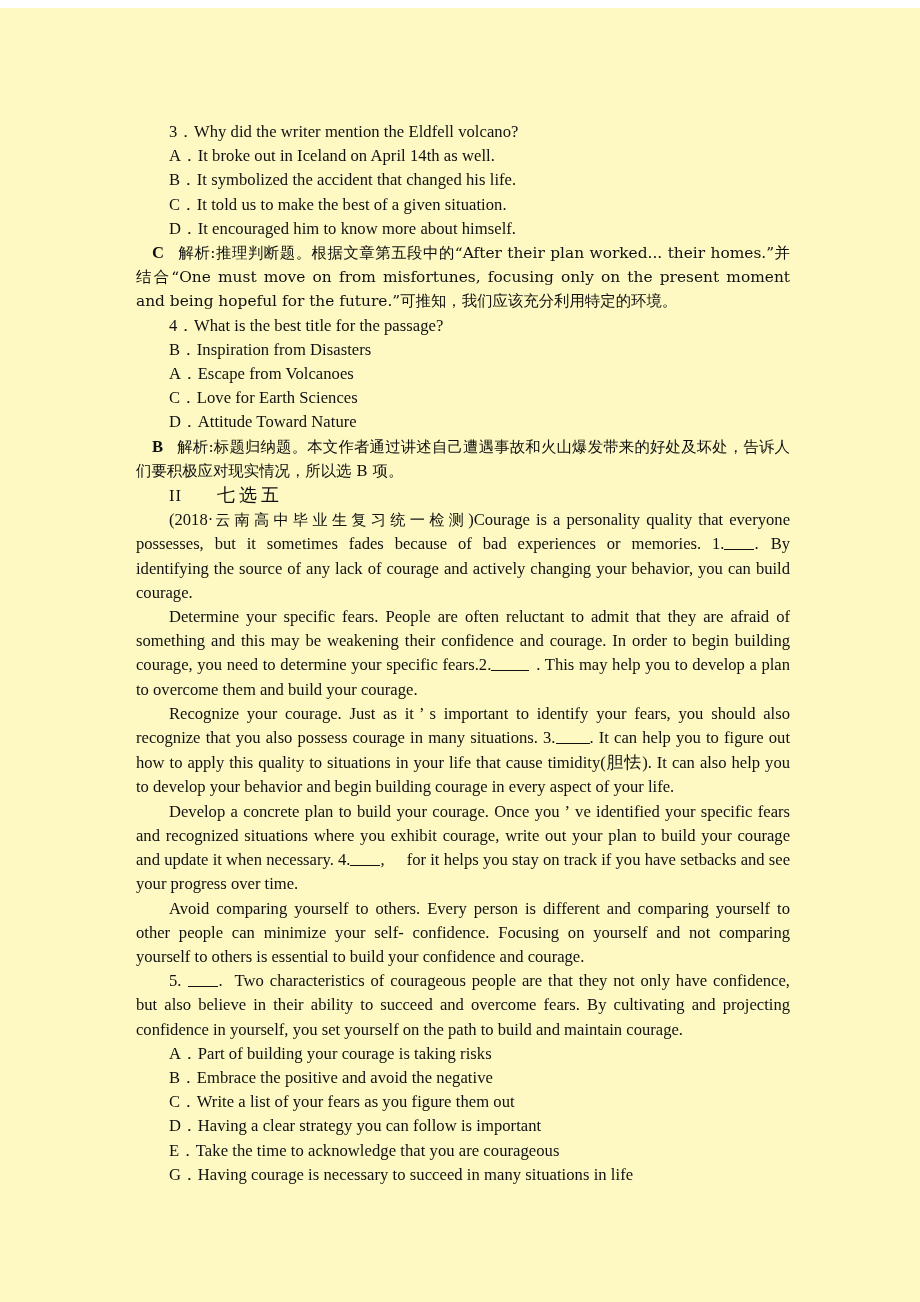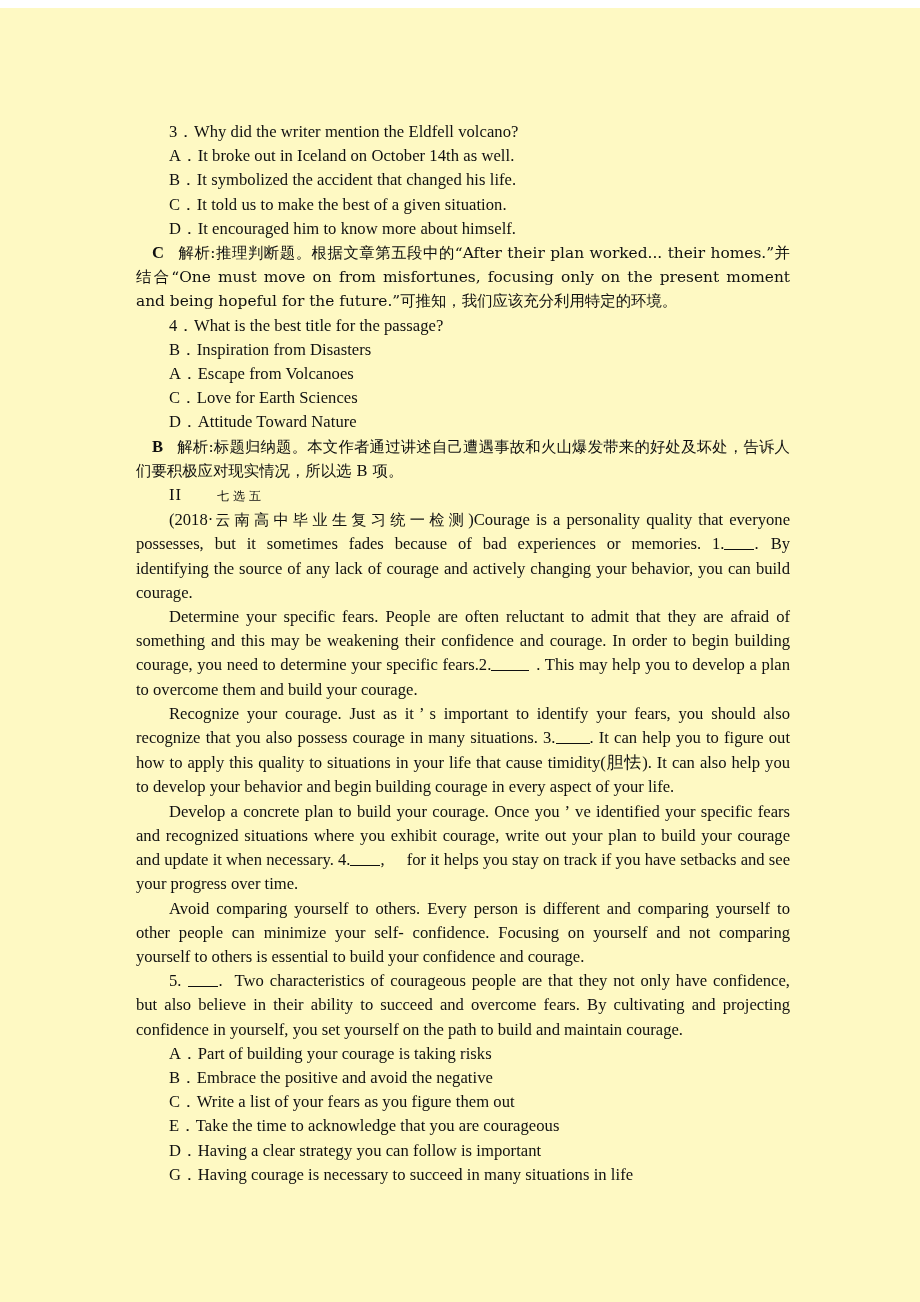--- a/index.html
+++ b/index.html
@@ -97,21 +97,21 @@
     padding-left: 33px;
     white-space: nowrap;
   }
   .roman {
     display: inline-block;
     min-width: 48px;
     letter-spacing: 1px;
   }
   .section-title {
     font-family: "DejaVu Sans", "Liberation Sans", sans-serif;
-    font-size: 12px;
+    font-size: 18px;
     letter-spacing: 4px;
   }
 
   
   .src-cn {
     font-family: "DejaVu Sans", "Liberation Sans", sans-serif;
     font-size: 15.2px;
     letter-spacing: 2.4px;
   }
 
@@ -140,21 +140,21 @@
 <body>
 
 <div class="page">
   <div class="content">
 
     <div class="line indent-line">
       <span class="marker">3．</span><span>Why did the writer mention the Eldfell volcano?</span>
     </div>
 
     <div class="line indent-line">
-      <span class="marker">A．</span><span>It broke out in Iceland on October 14th as well.</span>
+      <span class="marker">A．</span><span>It broke out in Iceland on April 14th as well.</span>
     </div>
     <div class="line indent-line">
       <span class="marker">B．</span><span>It symbolized the accident that changed his life.</span>
     </div>
     <div class="line indent-line">
       <span class="marker">C．</span><span>It told us to make the best of a given situation.</span>
     </div>
     <div class="line indent-line">
       <span class="marker">D．</span><span>It encouraged him to know more about himself.</span>
     </div>
@@ -213,23 +213,23 @@
     <div class="line indent-line">
       <span class="marker-wide">A．</span><span>Part of building your courage is taking risks</span>
     </div>
     <div class="line indent-line">
       <span class="marker-wide">B．</span><span>Embrace the positive and avoid the negative</span>
     </div>
     <div class="line indent-line">
       <span class="marker-wide">C．</span><span>Write a list of your fears as you figure them out</span>
     </div>
     <div class="line indent-line">
+      <span class="marker-wide">D．</span><span>Having a clear strategy you can follow is important</span>
+    </div>
+    <div class="line indent-line">
       <span class="marker-wide">E．</span><span>Take the time to acknowledge that you are courageous</span>
-    </div>
-    <div class="line indent-line">
-      <span class="marker-wide">D．</span><span>Having a clear strategy you can follow is important</span>
     </div>
     <div class="line indent-line">
       <span class="marker-wide">G．</span><span>Having courage is necessary to succeed in many situations in life</span>
     </div>
 
   </div>
 </div>
 
 </body></html>

